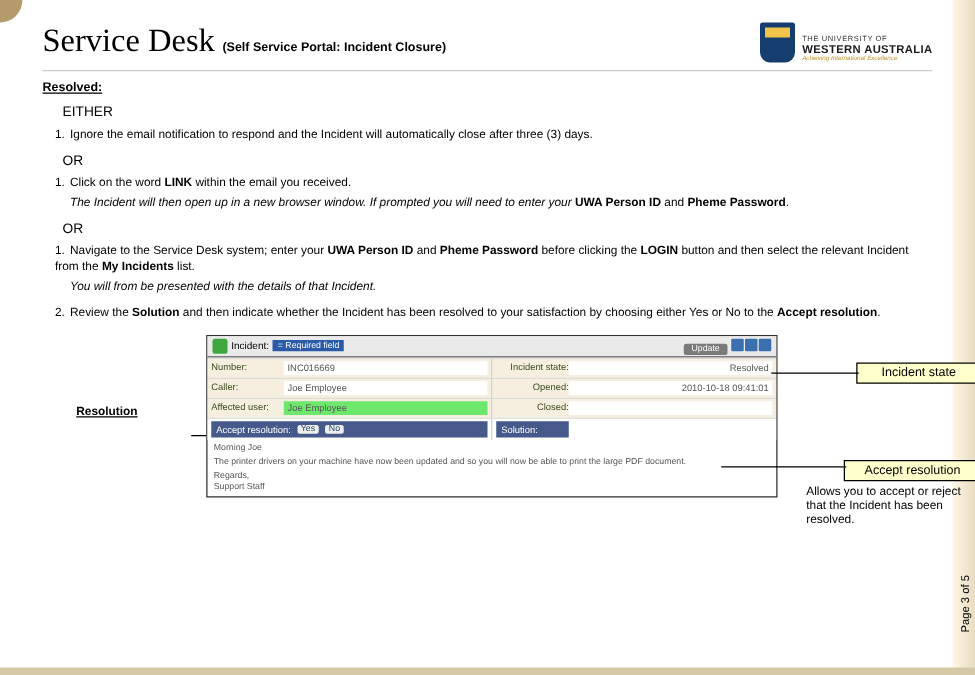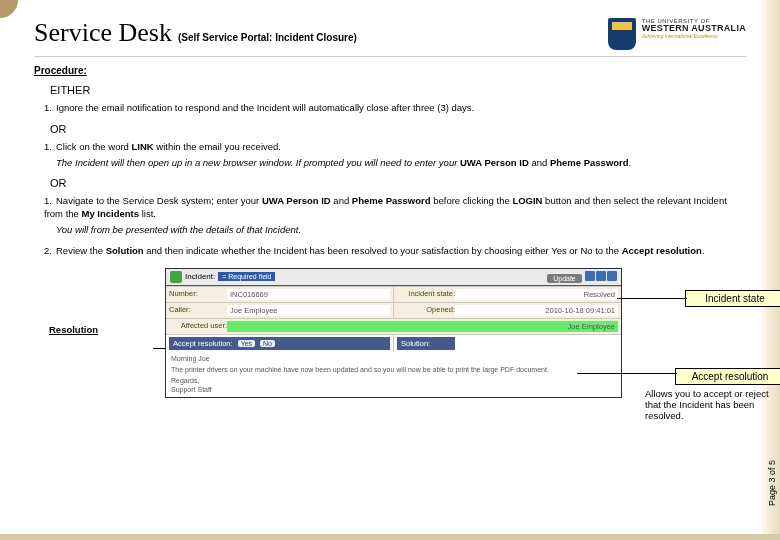--- a/index.html
+++ b/index.html
@@ -32,21 +32,21 @@
     padding: 18px 34px 8px 34px;
     position: relative;
   }
   .header {
     display: flex; justify-content: space-between; align-items: flex-start;
     margin-bottom: 6px;
   }
   .title-block { display: flex; align-items: baseline; gap: 6px; }
   h1.title { font-family: "Times New Roman", serif; font-weight: normal; font-size: 26px; }
   .subtitle { font-size: 10px; font-weight: bold; }
-  .logo-block { display: flex; align-items: flex-start; gap: 6px; margin-left: 44px; }
+  .logo-block { display: flex; align-items: flex-end; gap: 6px; margin-left: 44px; }
   .crest {
     width: 28px; height: 32px;
     background: #153e6e;
     border-radius: 2px 2px 8px 8px;
     position: relative;
   }
   .crest::after {
     content: ""; position: absolute; top: 4px; left: 4px; right: 4px; height: 8px;
     background: #f0c34a;
   }
@@ -102,21 +102,21 @@
     padding: 2px 6px;
     font-size: 10px;
     text-align: center;
   }
   .callout.c1 { right: -50px; top: 22px; width: 100px; }
   .callout.c2 { right: -50px; top: 100px; width: 110px; }
   .rule-v { position:absolute; background:#000; width:1px; }
   .rule-v.r1 { right: 48px; top: 30px; height: 1px; width: 70px; background:#000;}
   .rule-v.r2 { right: 58px; top: 105px; height:1px; width: 100px; background:#000;}
   .resolution-note {
-    position: absolute; left: 4px; top: 56px; width: 110px; font-size: 9.5px; line-height: 1.2;
+    position: absolute; left: 16px; top: 56px; width: 110px; font-size: 9.5px; line-height: 1.2;
   }
   .resolution-note .hb { font-weight: bold; text-decoration: underline; }
   .res-line { position:absolute; left: 108px; top: 80px; width: 20px; height:1px; background:#000;}
   .under-note {
     position: absolute; right: -50px; top: 120px; width: 140px;
     font-size: 9.5px; line-height: 1.2;
   }
   .page-num {
     position: absolute; right: 3px; bottom: 80px;
     transform: rotate(-90deg); transform-origin: right bottom;
@@ -143,21 +143,21 @@
       <div class="uni-text">
         <span class="uni-pre">THE UNIVERSITY OF</span>
         <span class="uni-main">WESTERN AUSTRALIA</span>
         <span class="uni-tag">Achieving International Excellence</span>
       </div>
     </div>
   </div>
 
   <div class="divider"></div>
 
-  <div class="proc-label">Procedure:</div>
+  <div class="proc-label">Resolved:</div>
 
   <div class="sect">EITHER</div>
 
   <div class="num-item"><span class="n">1.</span><span>Ignore the email notification to respond and the Incident will automatically close after three (3) days.</span></div>
 
   <div class="sect">OR</div>
 
   <div class="num-item"><span class="n">1.</span><span>Click on the word </span><span class="bold">LINK</span><span> within the email you received.</span></div>
   <div class="cont ital"><span>The Incident will then open up in a new browser window.  If prompted you will need to enter your </span><span class="bold" style="font-style:normal">UWA Person ID</span><span style="font-style:normal"> and </span><span class="bold" style="font-style:normal">Pheme Password</span><span style="font-style:normal">.</span></div>
 
@@ -205,20 +205,24 @@
         <div class="inc-cell">
             <span class="lbl">Opened:</span>
             <span class="val">2010-10-18 09:41:01</span>
           </div>
       </div>
       <div class="inc-row">
         <div class="inc-cell">
             <span class="lbl">Affected user:</span>
             <span class="val green">Joe Employee</span>
           </div>
+        <div class="inc-cell">
+            <span class="lbl">Closed:</span>
+            <span class="val"></span>
+          </div>
       </div>
       <div class="inc-row">
         <div class="inc-cell" style="background:#fff">
             <span class="sol-head" style="flex:1">
               <span>Accept resolution:</span>
               <span class="yn">Yes</span>
               <span class="yn">No</span>
             </span>
           </div>
         <div class="inc-cell" style="background:#fff">

